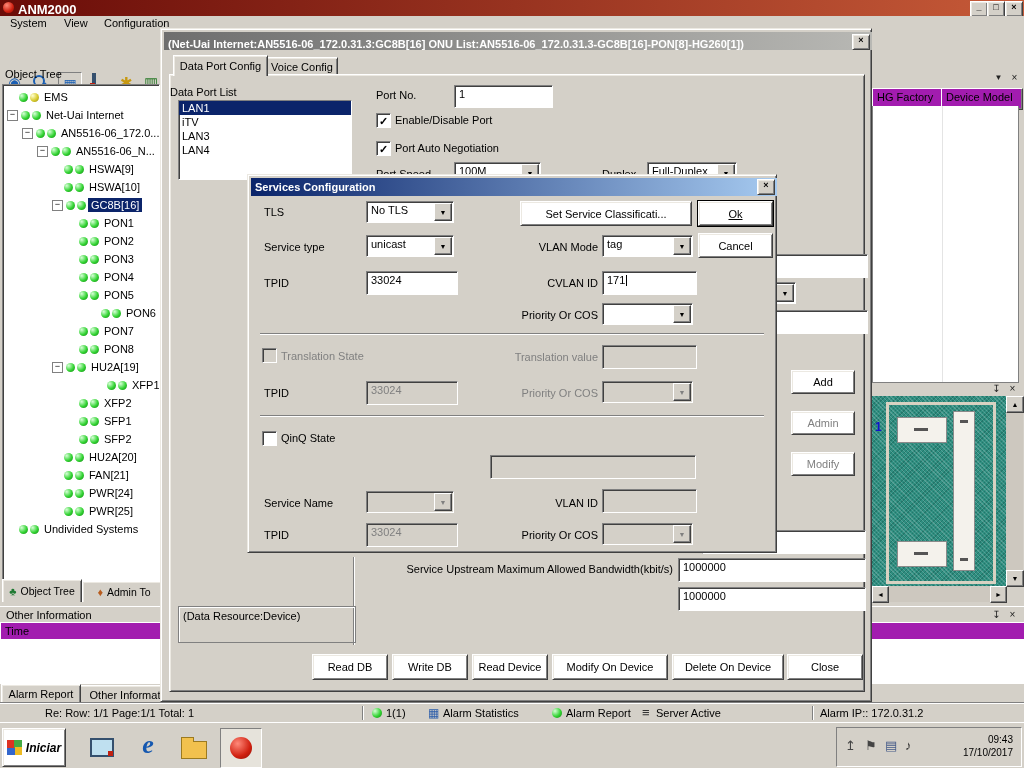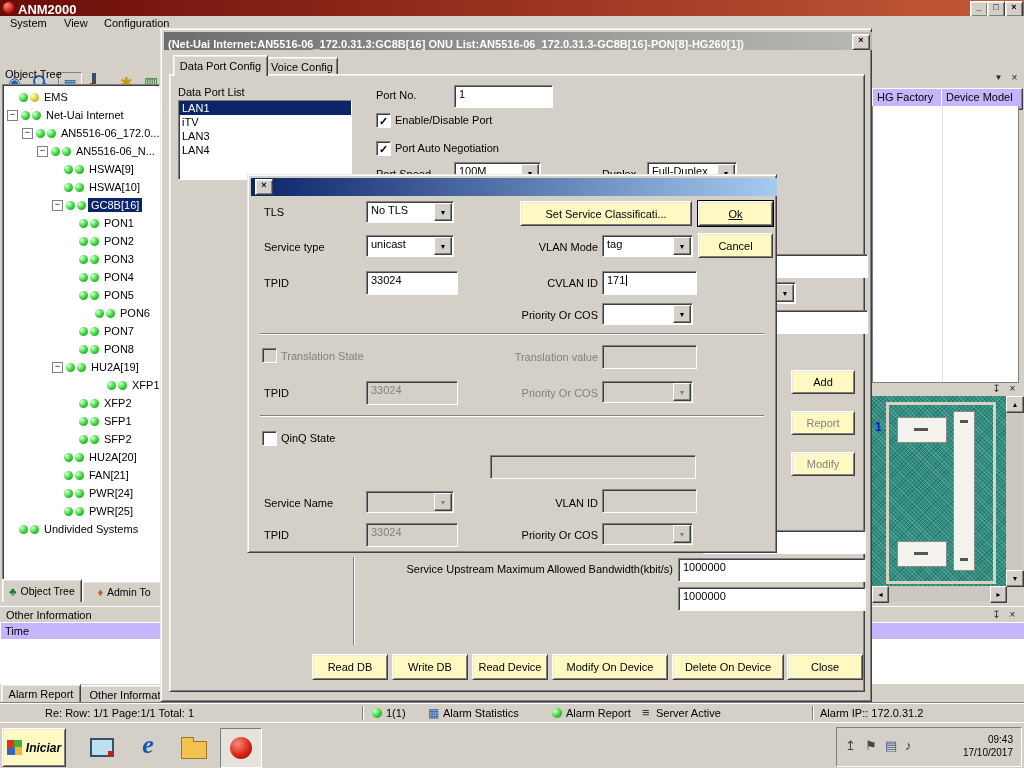--- a/index.html
+++ b/index.html
@@ -8,21 +8,21 @@
 .abs{position:absolute;}
 .flex{display:flex;align-items:center;}
 .nowrap{white-space:nowrap;}
 .raised{background:#d4d0c8;border:1px solid;border-color:#ffffff #404040 #404040 #ffffff;
         box-shadow:inset 1px 1px 0 #ece9e2,inset -1px -1px 0 #808080;}
 .sunken{background:#ffffff;border:1px solid;border-color:#808080 #ffffff #ffffff #808080;
         box-shadow:inset 1px 1px 0 #404040;}
 .sunken-thin{border:1px solid;border-color:#808080 #ffffff #ffffff #808080;}
 .win{background:#d4d0c8;border:1px solid;border-color:#ece9e2 #404040 #404040 #ece9e2;
      box-shadow:inset 1px 1px 0 #fff,inset -1px -1px 0 #808080;}
-.btn{background:#fef9c3;border:1px solid;border-color:#ffffff #404040 #404040 #ffffff;
+.btn{background:#ffffff;border:1px solid;border-color:#ffffff #404040 #404040 #ffffff;
      box-shadow:inset 1px 1px 0 #ece9e2,inset -1px -1px 0 #808080;
      display:flex;align-items:center;justify-content:center;cursor:default;white-space:nowrap;}
 .btn.default-btn{box-shadow:0 0 0 1px #000,inset 1px 1px 0 #ece9e2,inset -1px -1px 0 #808080;}
 .btn.disabled{color:#808080;}
 .field{background:#fff;border:1px solid;border-color:#808080 #fff #fff #808080;
        box-shadow:inset 1px 1px 0 #404040;padding:2px 0 0 4px;white-space:nowrap;overflow:hidden;}
 .field.disabled{background:#d4d0c8;color:#808080;}
 .combo{background:#fff;border:1px solid;border-color:#808080 #fff #fff #808080;
        box-shadow:inset 1px 1px 0 #404040;}
 .combo.disabled{background:#d4d0c8;color:#808080;}
@@ -42,21 +42,21 @@
 .tb-inactive{background:linear-gradient(to right,#6e6e6e,#b8b8b4);align-items:flex-end;}
 .tb-active{background:linear-gradient(to right,#0a246a,#a6caf0);}
 .tb-btn{width:16px;height:14px;font-size:9px;font-weight:bold;color:#000;line-height:11px;
         text-align:center;flex:none;margin-right:2px;}
 .ftab{position:absolute;background:#d4d0c8;border:1px solid;border-color:#fff #404040 #d4d0c8 #fff;
       box-shadow:inset 1px 1px 0 #ece9e2,inset -1px 0 0 #808080;border-bottom:none;
       display:flex;align-items:center;justify-content:center;gap:4px;white-space:nowrap;}
 .ftab.active{z-index:3;}
 .page{background:#d4d0c8;border:1px solid;border-color:#fff #404040 #404040 #fff;
       box-shadow:inset 1px 1px 0 #ece9e2,inset -1px -1px 0 #808080;}
-.hdr-cell{background:#c4b5fd;border:1px solid;border-color:#fff #404040 #404040 #fff;
+.hdr-cell{background:#a21caf;border:1px solid;border-color:#fff #404040 #404040 #fff;
       box-shadow:inset -1px -1px 0 #808080;padding:2px 0 0 4px;white-space:nowrap;overflow:hidden;}
 .tree-row{height:18px;display:flex;align-items:center;white-space:nowrap;}
 .tree-row.selected .tree-label{background:#0b246a;color:#fff;}
 .expander{width:9px;height:9px;border:1px solid #808080;background:#fff;font-size:9px;line-height:7px;
       text-align:center;margin-right:3px;flex:none;}
 .expander-space{width:12px;flex:none;}
 .led{width:9px;height:9px;border-radius:50%;margin-right:2px;flex:none;}
 .led.green{background:radial-gradient(circle at 30% 30%,#d6ffd6,#35d435 55%,#0c820c);}
 .led.yellow{background:radial-gradient(circle at 30% 30%,#ffffd0,#d8cb30 55%,#958c12);}
 .tree-label{padding:1px 3px;}
@@ -181,21 +181,21 @@
       <span class="led green"></span>
       <span class="led green"></span>
       <span class="tree-label">PON4</span>
     </div>
     <div class="tree-row" style="padding-left: 64px;">
       <span class="expander-space"></span>
       <span class="led green"></span>
       <span class="led green"></span>
       <span class="tree-label">PON5</span>
     </div>
-    <div class="tree-row" style="padding-left: 80px;">
+    <div class="tree-row" style="padding-left: 80px; justify-content: flex-end;">
       <span class="expander-space"></span>
       <span class="led green"></span>
       <span class="led green"></span>
       <span class="tree-label">PON6</span>
     </div>
     <div class="tree-row" style="padding-left: 64px;">
       <span class="expander-space"></span>
       <span class="led green"></span>
       <span class="led green"></span>
       <span class="tree-label">PON7</span>
@@ -337,21 +337,21 @@
   </div>
 
   <div class="abs ftab active" style="left:12px;top:26px;width:93px;height:20px;">
     <span>Data Port Config</span>
   </div>
   <div class="abs ftab" style="left:105px;top:28px;width:70px;height:17px;">
     <span>Voice Config</span>
   </div>
 
   <div class="abs page" style="left:8px;top:45px;width:694px;height:616px;">
-    <span class="abs label" style="left:8px;top:11px;">Data Port List</span>
+    <span class="abs label" style="left:0;top:11px;">Data Port List</span>
     <div class="abs sunken" style="left:8px;top:25px;width:172px;height:78px;overflow:hidden;">
         <div class="list-item selected">LAN1</div>
         <div class="list-item">iTV</div>
         <div class="list-item">LAN3</div>
         <div class="list-item">LAN4</div>
       </div>
 
     <span class="abs label" style="left:206px;top:14px;">Port No.</span>
     <div class="abs field" style="left:284px;top:10px;width:93px;height:19px;">1</div>
 
@@ -373,43 +373,47 @@
     </div>
 
     <div class="abs field" style="left:532px;top:179px;width:160px;height:20px;"></div>
     <div class="abs combo" style="left:532px;top:207px;width:92px;height:20px;">
       <span class="combo-btn">▼</span>
     </div>
     <div class="abs field" style="left:532px;top:235px;width:160px;height:20px;"></div>
     <div class="abs field" style="left:532px;top:455px;width:158px;height:20px;"></div>
 
     <div class="abs btn" style="left:621px;top:295px;width:62px;height:22px;">Add</div>
-    <div class="abs btn disabled" style="left:621px;top:336px;width:62px;height:22px;">Report</div>
+    <div class="abs btn disabled" style="left:621px;top:336px;width:62px;height:22px;">Admin</div>
     <div class="abs btn disabled" style="left:621px;top:377px;width:62px;height:22px;">Modify</div>
 
     <div class="abs groove-v" style="left:183px;top:482px;height:88px;"></div>
 
     <span class="abs label r" style="left:222px;top:488px;width:281px;">Service Upstream Maximum Allowed Bandwidth(kbit/s)</span>
     <div class="abs field" style="left:508px;top:483px;width:182px;height:20px;">1000000</div>
     <div class="abs field" style="left:508px;top:512px;width:182px;height:20px;">1000000</div>
 
+    <div class="abs" style="left:8px;top:531px;width:172px;height:32px;border:1px solid #808080;box-shadow:inset 1px 1px 0 #fff;padding:3px 0 0 4px;">
+      <span>(Data Resource:Device)</span>
+    </div>
 
     <div>
         <div class="btn abs" style="left: 142px; top: 579px; width: 74px; height: 24px;">Read DB</div>
         <div class="btn abs" style="left: 222px; top: 579px; width: 74px; height: 24px;">Write DB</div>
         <div class="btn abs" style="left: 302px; top: 579px; width: 74px; height: 24px;">Read Device</div>
         <div class="btn abs" style="left: 382px; top: 579px; width: 114px; height: 24px;">Modify On Device</div>
         <div class="btn abs" style="left: 502px; top: 579px; width: 110px; height: 24px;">Delete On Device</div>
         <div class="btn abs" style="left: 617px; top: 579px; width: 74px; height: 24px;">Close</div>
       </div>
   </div>
 </div>
 
 <div class="abs win" style="left:247px;top:174px;width:528px;height:377px;z-index:20;">
   <div class="abs titlebar tb-active" style="left:3px;top:3px;width:522px;height:18px;font-size:11px;">
+    <span style="flex:1;">Services Configuration</span>
     <span class="tb-btn raised">×</span>
   </div>
 
   <span class="abs label" style="left:16px;top:31px;">TLS</span>
   <div class="abs combo" style="left:118px;top:26px;width:86px;height:20px;">
     <span class="combo-text">No TLS</span>
     <span class="combo-btn">▼</span>
   </div>
   <div class="abs btn" style="left:272px;top:26px;width:170px;height:23px;">Set Service Classificati...</div>
   <div class="abs btn default-btn" style="left:450px;top:26px;width:73px;height:23px;text-decoration:underline;">Ok</div>

